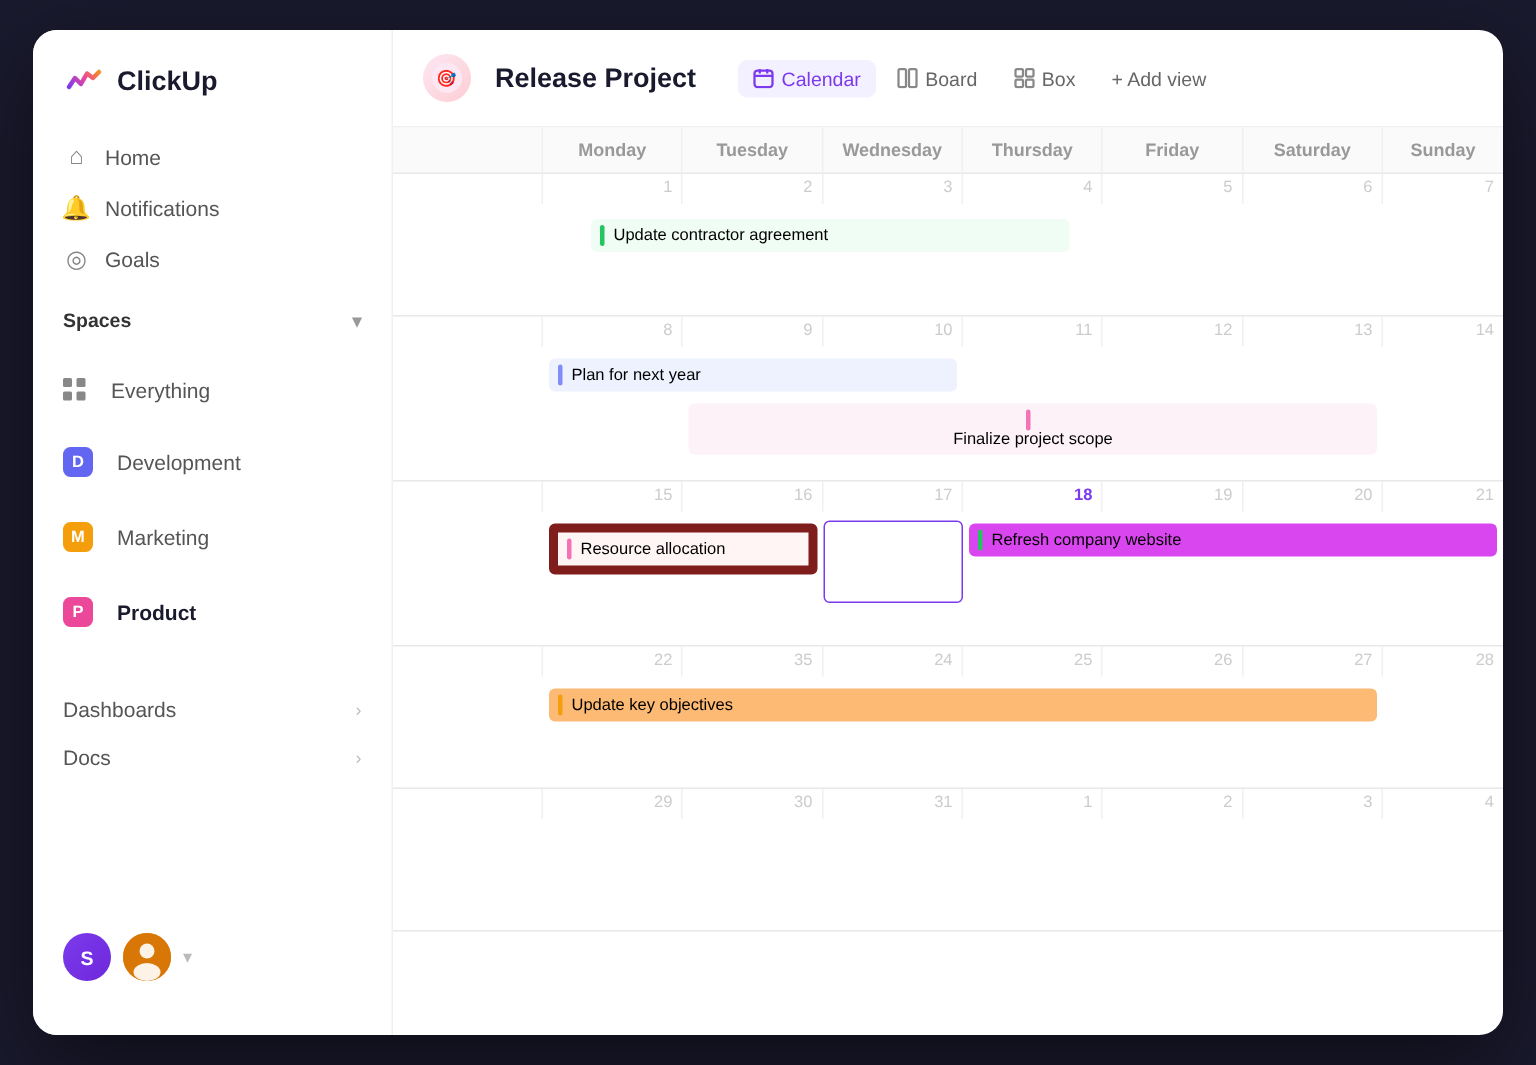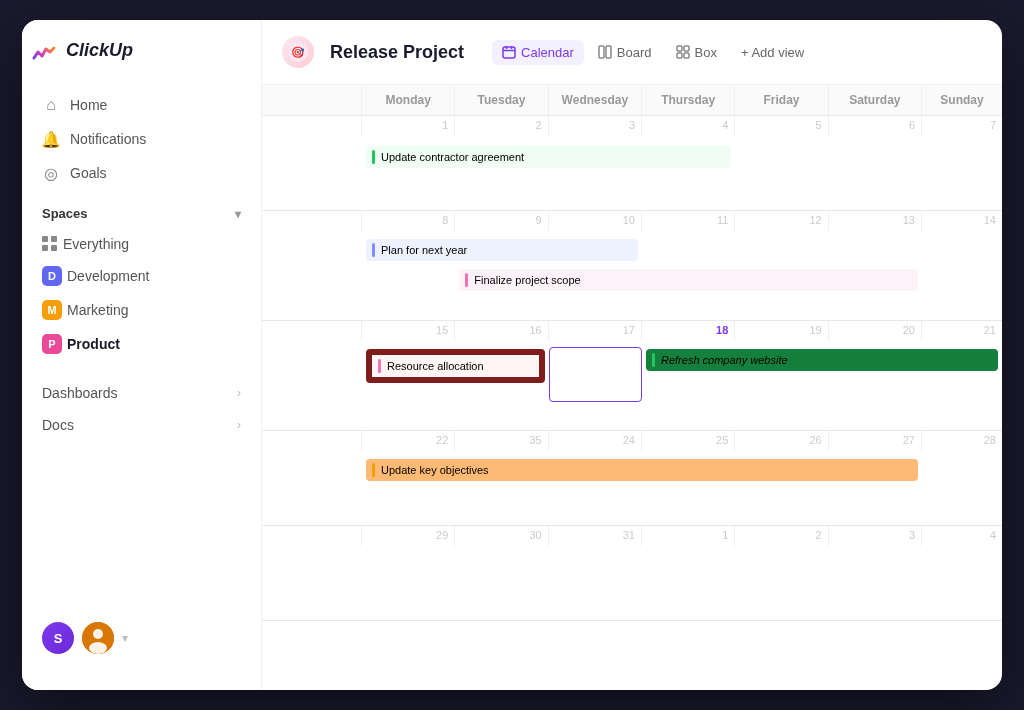--- a/index.html
+++ b/index.html
@@ -25,24 +25,23 @@
       width: 240px;
       min-width: 240px;
       background: #fff;
       border-right: 1px solid #f0f0f0;
       display: flex;
       flex-direction: column;
       padding: 20px 0;
     }
     .logo-area {
       display: flex;
-      align-items: flex-start;
+      align-items: center;
       gap: 8px;
-      padding: 0 20px 20px 8px;
-      font-style: italic;
+      padding: 0 20px 20px 20px;
     }
     .logo-icon {
       width: 28px;
       height: 28px;
     }
     .logo-text {
       font-size: 18px;
       font-weight: 700;
       color: #1a1a2e;
     }
@@ -75,27 +74,27 @@
       justify-content: space-between;
       padding: 16px 20px 8px 20px;
       font-size: 13px;
       font-weight: 600;
       color: #333;
     }
     .section-header .chevron { color: #999; font-size: 12px; }
     .space-item {
       display: flex;
       align-items: center;
-      gap: 5px;
+      gap: 16px;
       padding: 7px 12px;
       border-radius: 8px;
       cursor: pointer;
       font-size: 14px;
       color: #555;
-      margin: 0 8px;
+      margin: 16px 8px;
       transition: background 0.15s;
     }
     .space-item.active { font-weight: 700; color: #1a1a2e; }
     .space-badge {
       width: 20px;
       height: 20px;
       border-radius: 5px;
       display: flex;
       align-items: center;
       justify-content: center;
@@ -430,21 +429,21 @@
           <div class="dgrid-cell"></div>
           <div class="dgrid-cell">1</div>
           <div class="dgrid-cell">2</div>
           <div class="dgrid-cell">3</div>
           <div class="dgrid-cell">4</div>
           <div class="dgrid-cell">5</div>
           <div class="dgrid-cell">6</div>
           <div class="dgrid-cell">7</div>
         </div>
         <div class="events-area">
-          <div style="display:grid;grid-template-columns:100px repeat(6,1fr) 80px;padding:4px 0;">
+          <div style="display:grid;grid-template-columns:100px repeat(6,1fr) 80px;padding:4px 0;gap:28px;">
             <div></div>
             <div style="grid-column:span 4;padding:2px 4px;">
               <div class="ev" style="background:#f0fdf4;">
                 <div class="ev-bar" style="background:#22c55e;"></div>
                 <span>Update contractor agreement</span>
               </div>
             </div>
           </div>
         </div>
       </div>
@@ -469,21 +468,21 @@
                 <div class="ev-bar" style="background:#818cf8;"></div>
                 <span>Plan for next year</span>
               </div>
             </div>
           </div>
 
           <div style="display:grid;grid-template-columns:100px repeat(6,1fr) 80px;padding:2px 0;">
             <div></div>
             <div style="padding:2px 4px;"></div>
             <div style="grid-column:span 5;padding:2px 4px;">
-              <div class="ev" style="background:#fdf2f8;">
+              <div class="ev" style="background:#fdf2f8;flex-direction:column;">
                 <div class="ev-bar" style="background:#f472b6;"></div>
                 <span>Finalize project scope</span>
               </div>
             </div>
           </div>
         </div>
       </div>
 
       <div class="cal-row-container" style="min-height:110px;">
         <div class="dates-grid">
@@ -503,21 +502,21 @@
               <div class="ev" style="background:#fff5f5;border:6px solid #7f1d1d;">
                 <div class="ev-bar" style="background:#f472b6;"></div>
                 <span>Resource allocation</span>
               </div>
             </div>
 
             <div style="padding:2px 4px;position:relative;">
               <div style="border:1.5px solid #7c3aed;border-radius:4px;min-height:55px;position:absolute;top:0;left:0;right:0;bottom:-40px;pointer-events:none;"></div>
             </div>
             <div style="grid-column:span 4;padding:2px 4px;">
-              <div class="ev" style="background:#15803d;font-style:italic;">
+              <div class="ev" style="background:#d946ef;">
                 <div class="ev-bar" style="background:#22c55e;"></div>
                 <span>Refresh company website</span>
               </div>
             </div>
           </div>
         </div>
       </div>
 
       <div class="cal-row-container">
         <div class="dates-grid">

